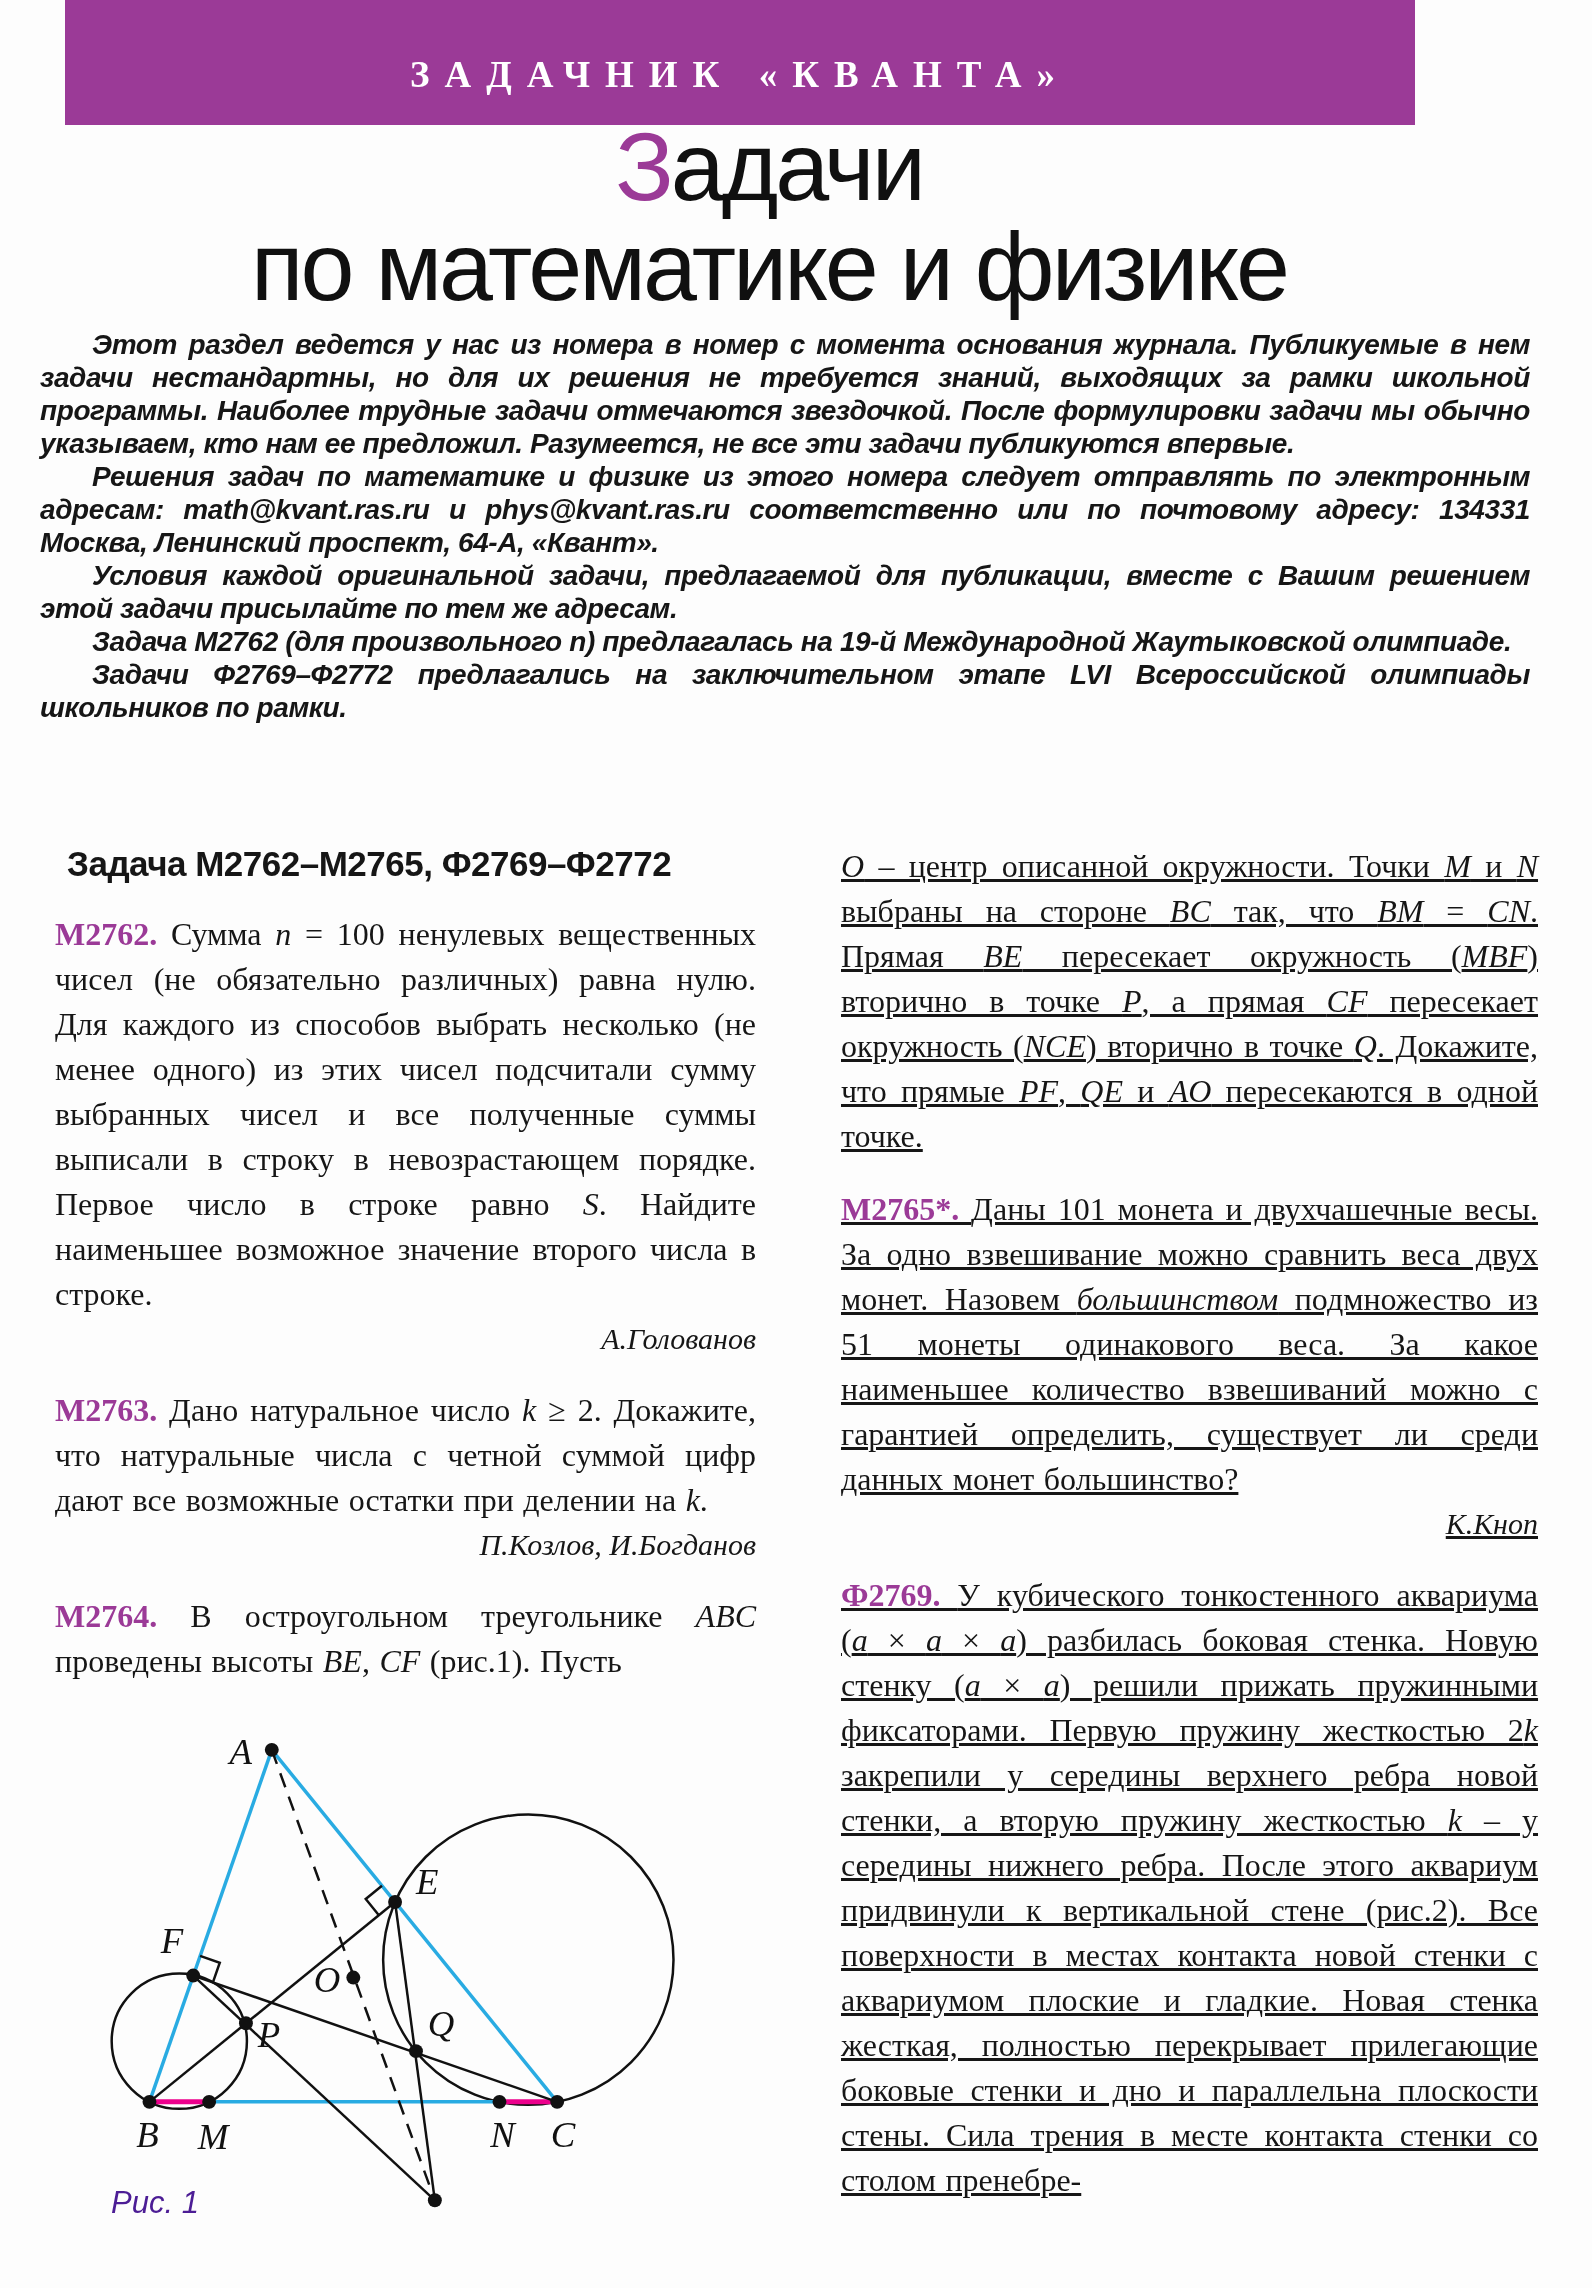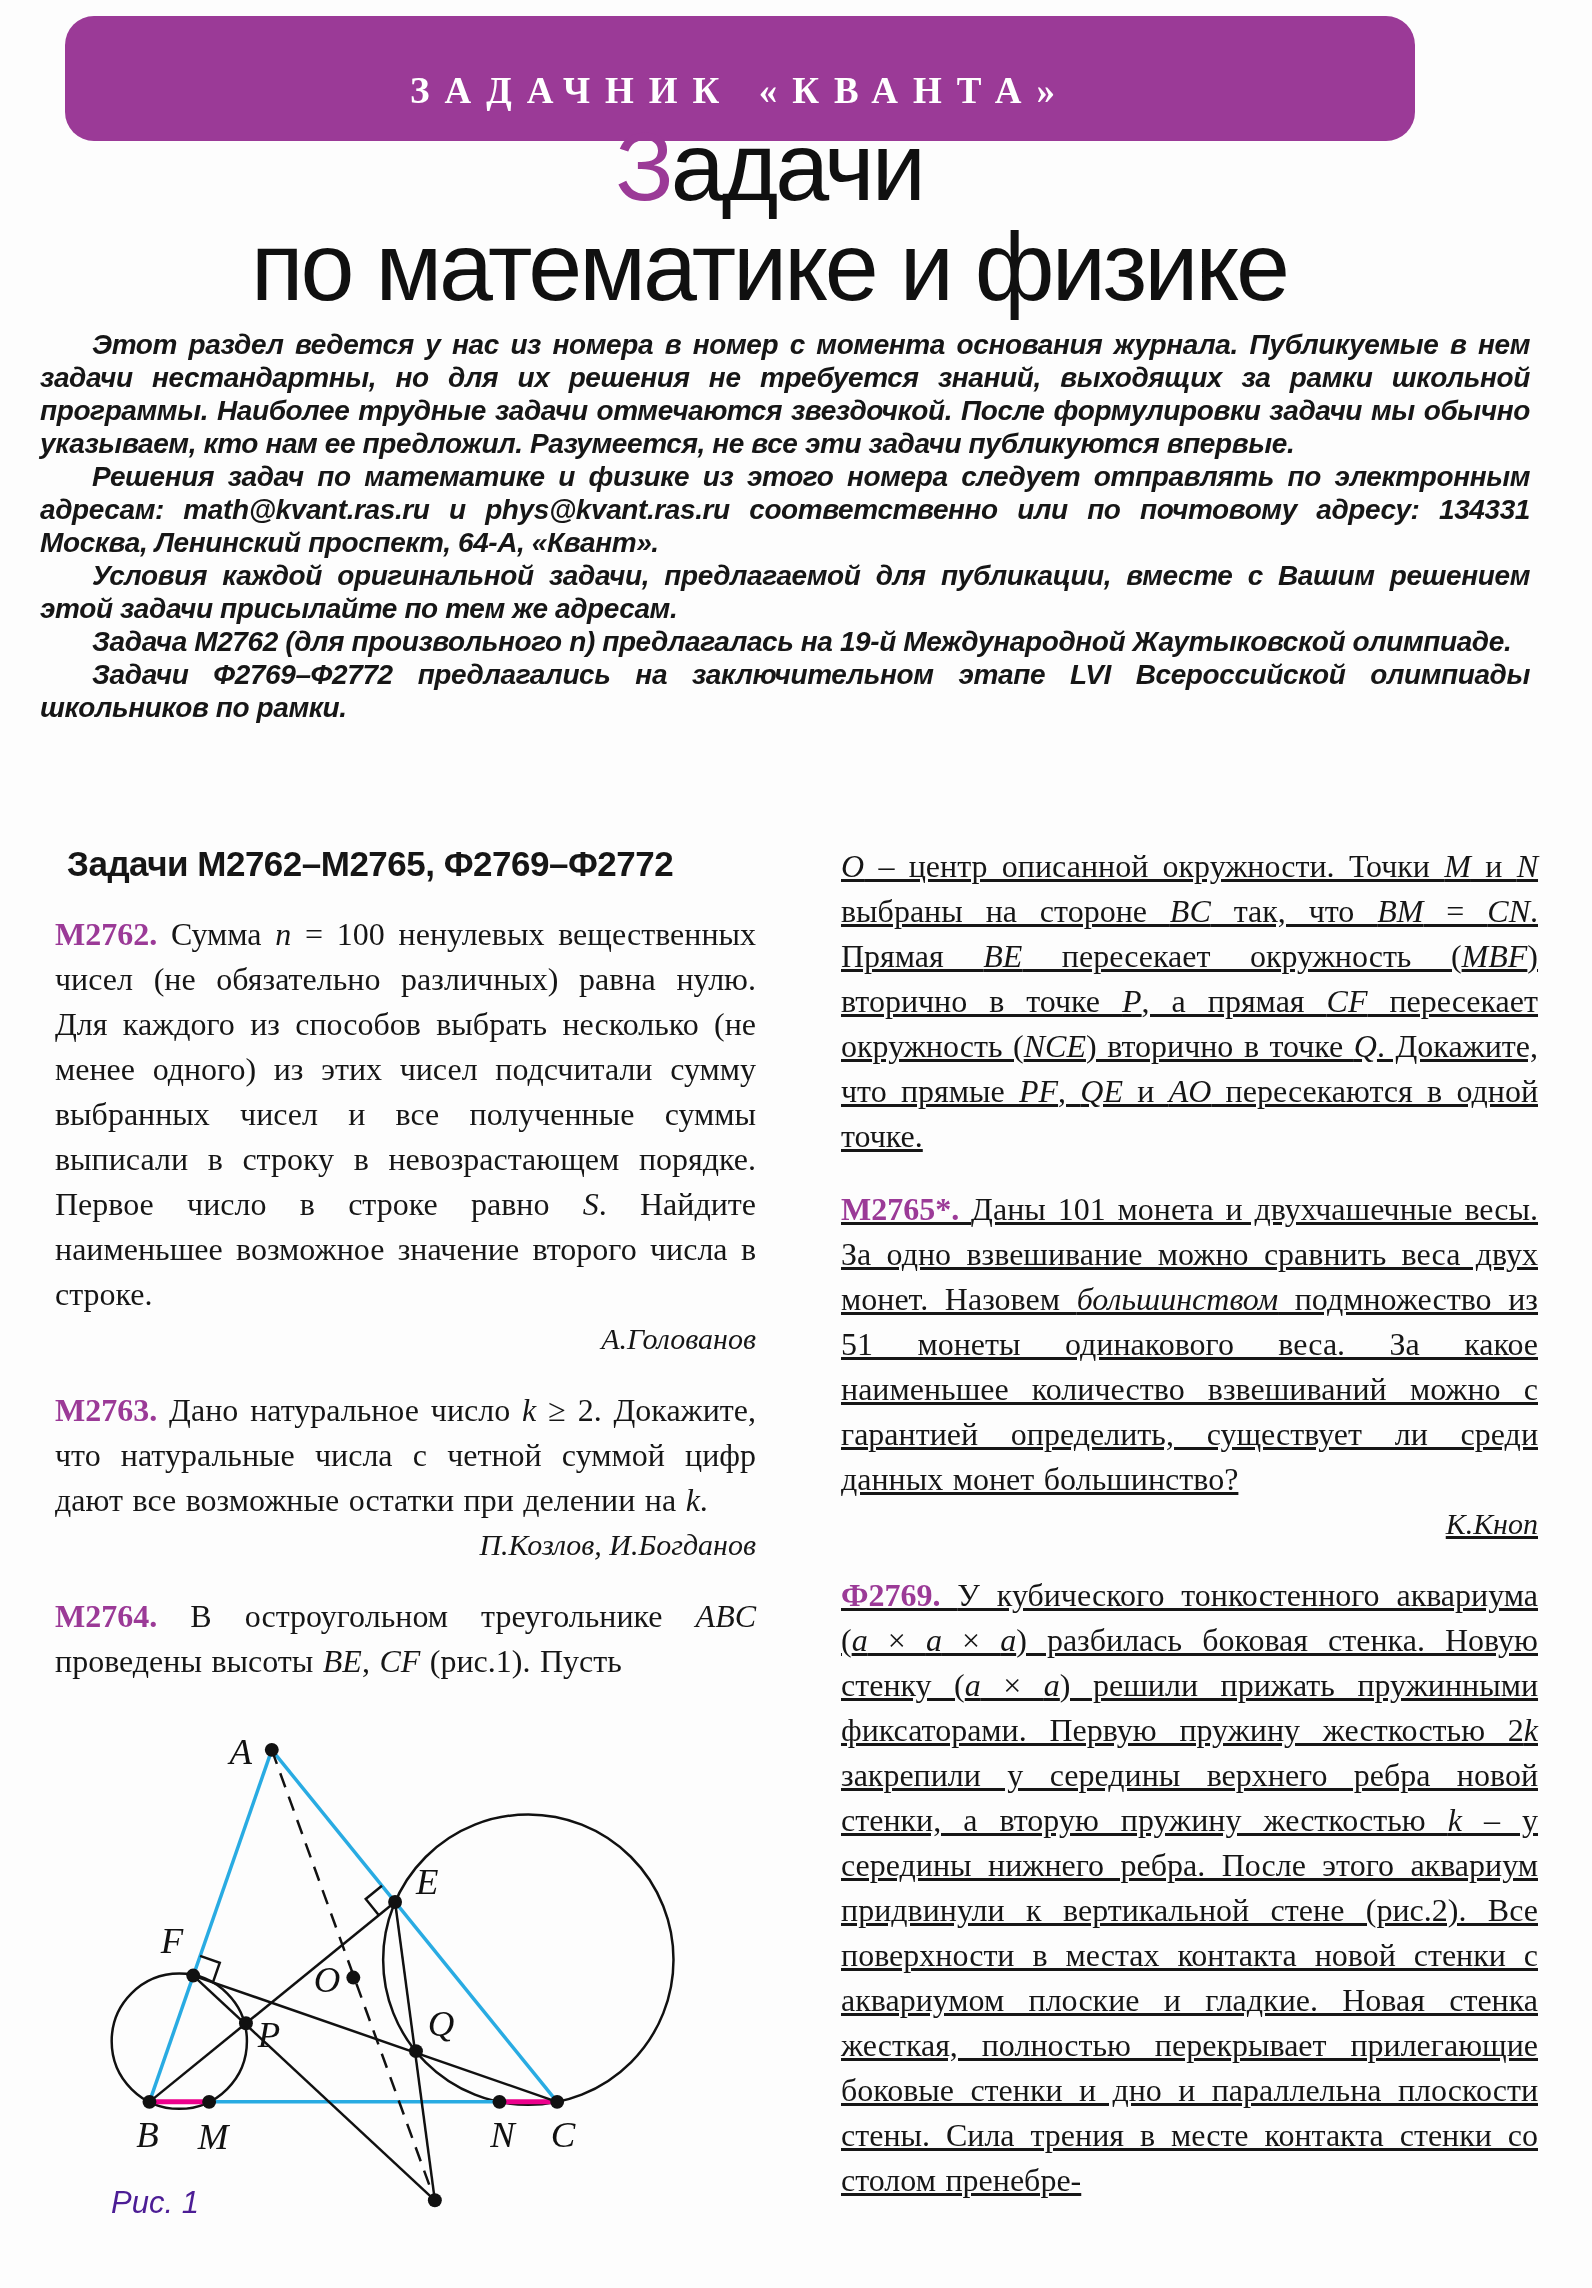--- a/index.html
+++ b/index.html
@@ -9,23 +9,23 @@
     --segment:#ec008c;
   }
   html,body{margin:0;padding:0;}
   body{
     width:1592px;height:2289px;position:relative;
     background:#fdfdfd;color:#161616;
     font-family:"Liberation Serif",serif;
     overflow:hidden;
   }
   .band{
-    position:absolute;left:65px;top:16px;width:1350px;height:125px;
+    position:absolute;left:65px;top:0;width:1350px;height:125px;
     background:var(--band);
-    display:flex;align-items:center;justify-content:center;border-radius:29px;
+    display:flex;align-items:center;justify-content:center;
   }
   .band-text{
     color:#ffffff;font-family:"Liberation Serif",serif;font-weight:bold;
     font-size:37px;letter-spacing:15px;white-space:nowrap;padding-top:24px;
   }
   .title{
     position:absolute;left:30px;top:117px;width:1478px;text-align:center;
     font-family:"Liberation Sans",sans-serif;font-weight:400;
     font-size:97px;line-height:100px;letter-spacing:-3px;color:#101010;
   }
@@ -81,21 +81,21 @@
 
 <div class="intro">
     <p>Этот раздел ведется у нас из номера в номер с момента основания журнала. Публикуемые в нем задачи нестандартны, но для их решения не требуется знаний, выходящих за рамки школьной программы. Наиболее трудные задачи отмечаются звездочкой. После формулировки задачи мы обычно указываем, кто нам ее предложил. Разумеется, не все эти задачи публикуются впервые.</p>
     <p>Решения задач по математике и физике из этого номера следует отправлять по электронным адресам: math@kvant.ras.ru и phys@kvant.ras.ru соответственно или по почтовому адресу: 134331 Москва, Ленинский проспект, 64-А, «Квант».</p>
     <p>Условия каждой оригинальной задачи, предлагаемой для публикации, вместе с Вашим решением этой задачи присылайте по тем же адресам.</p>
     <p>Задача М2762 (для произвольного n) предлагалась на 19-й Международной Жаутыковской олимпиаде.</p>
     <p>Задачи Ф2769–Ф2772 предлагались на заключительном этапе LVI Всероссийской олимпиады школьников по рамки.</p>
   </div>
 
 <div class="col col-left">
-    <div class="sec-heading">Задачи М2762–М2765, Ф2769–Ф2772</div>
+    <div class="sec-heading">Задача М2762–М2765, Ф2769–Ф2772</div>
     <p class="prob spacer"><span class="prob-num">М2762. </span>Сумма <i>n</i> = 100 ненулевых вещественных чисел (не обязательно различных) равна нулю. Для каждого из способов выбрать несколько (не менее одного) из этих чисел подсчитали сумму выбранных чисел и все полученные суммы выписали в строку в невозрастающем порядке. Первое число в строке равно <i>S</i>. Найдите наименьшее возможное значение второго числа в строке.</p>
     <p class="author">А.Голованов</p>
     <p class="prob spacer"><span class="prob-num">М2763. </span>Дано натуральное число <i>k</i> ≥ 2. Докажите, что натуральные числа с четной суммой цифр дают все возможные остатки при делении на <i>k</i>.</p>
     <p class="author">П.Козлов, И.Богданов</p>
     <p class="prob spacer"><span class="prob-num">М2764. </span>В остроугольном треугольнике <i>ABC</i> проведены высоты <i>BE</i>, <i>CF</i> (рис.1). Пусть</p>
   </div>
 
 <div class="col col-right">
     <p class="prob"><i>O</i> – центр описанной окружности. Точки <i>M</i> и <i>N</i> выбраны на стороне <i>BC</i> так, что <i>BM</i> = <i>CN</i>. Прямая <i>BE</i> пересекает окружность (<i>MBF</i>) вторично в точке <i>P</i>, а прямая <i>CF</i> пересекает окружность (<i>NCE</i>) вторично в точке <i>Q</i>. Докажите, что прямые <i>PF</i>, <i>QE</i> и <i>AO</i> пересекаются в одной точке.</p>
     <p class="prob spacer"><span class="prob-num">М2765*. </span>Даны 101 монета и двухчашечные весы. За одно взвешивание можно сравнить веса двух монет. Назовем <i>большинством</i> подмножество из 51 монеты одинакового веса. За какое наименьшее количество взвешиваний можно с гарантией определить, существует ли среди данных монет большинство?</p>

